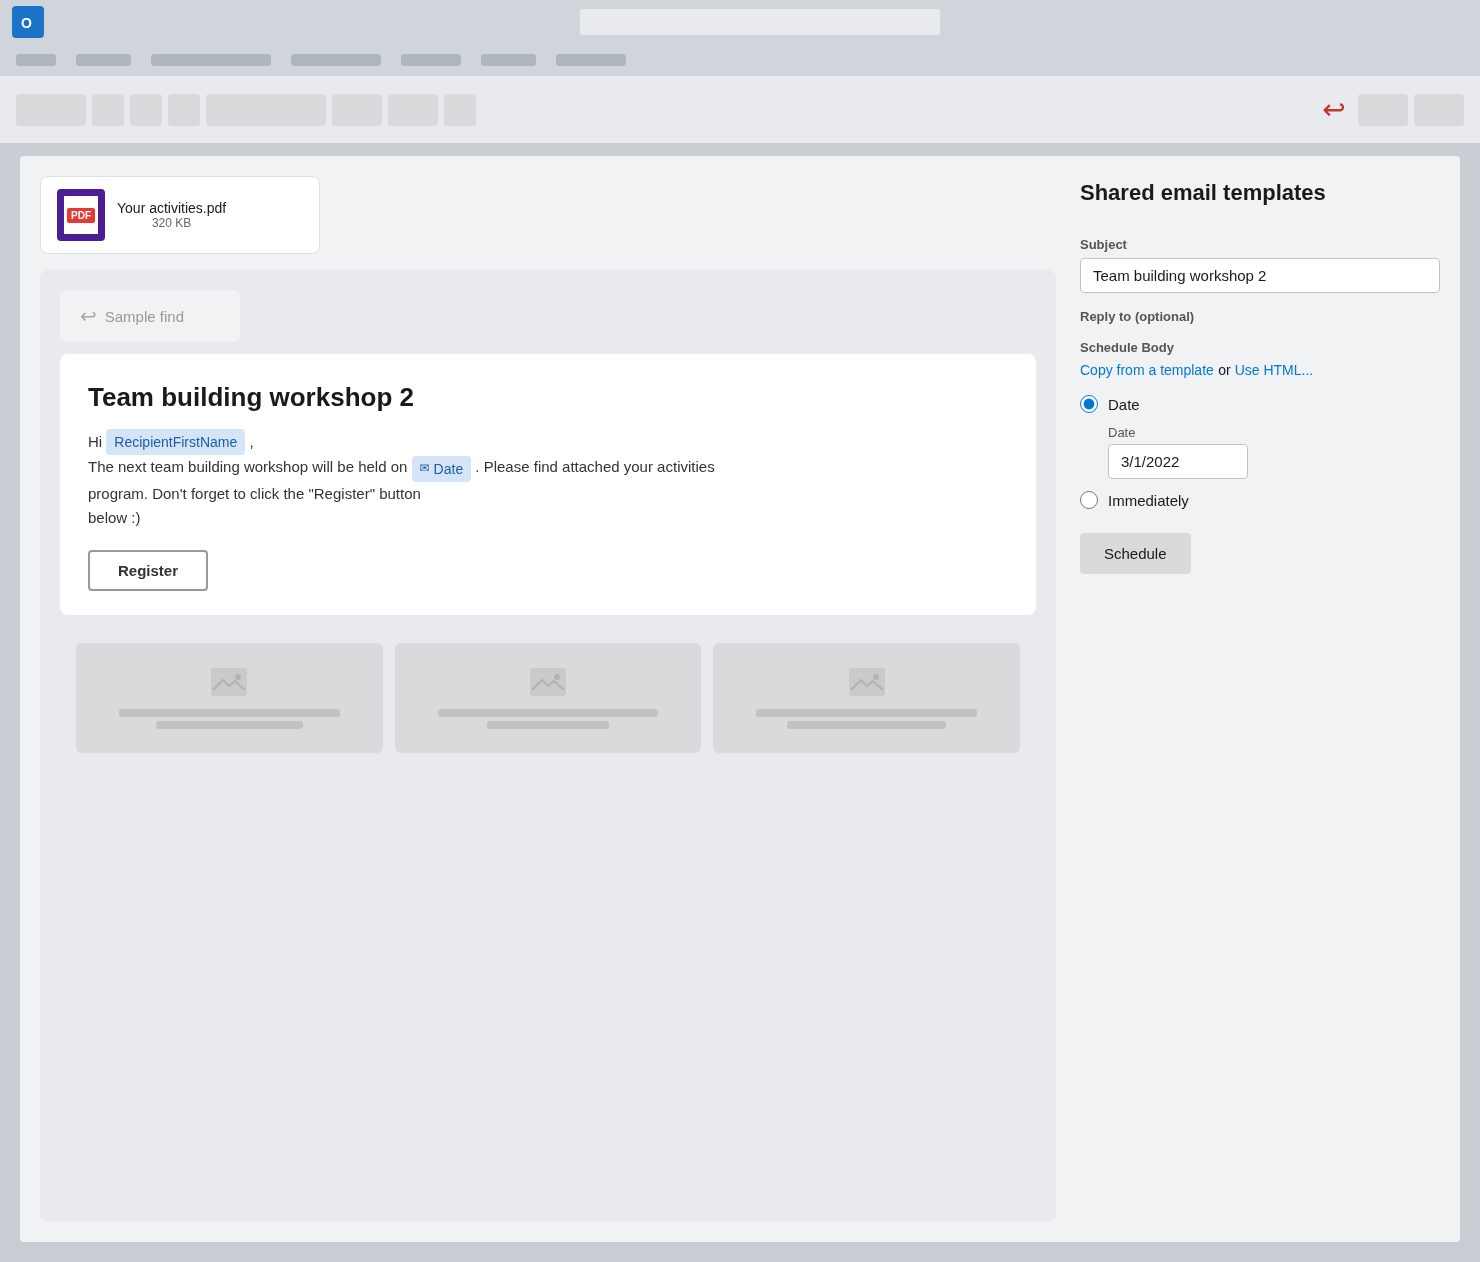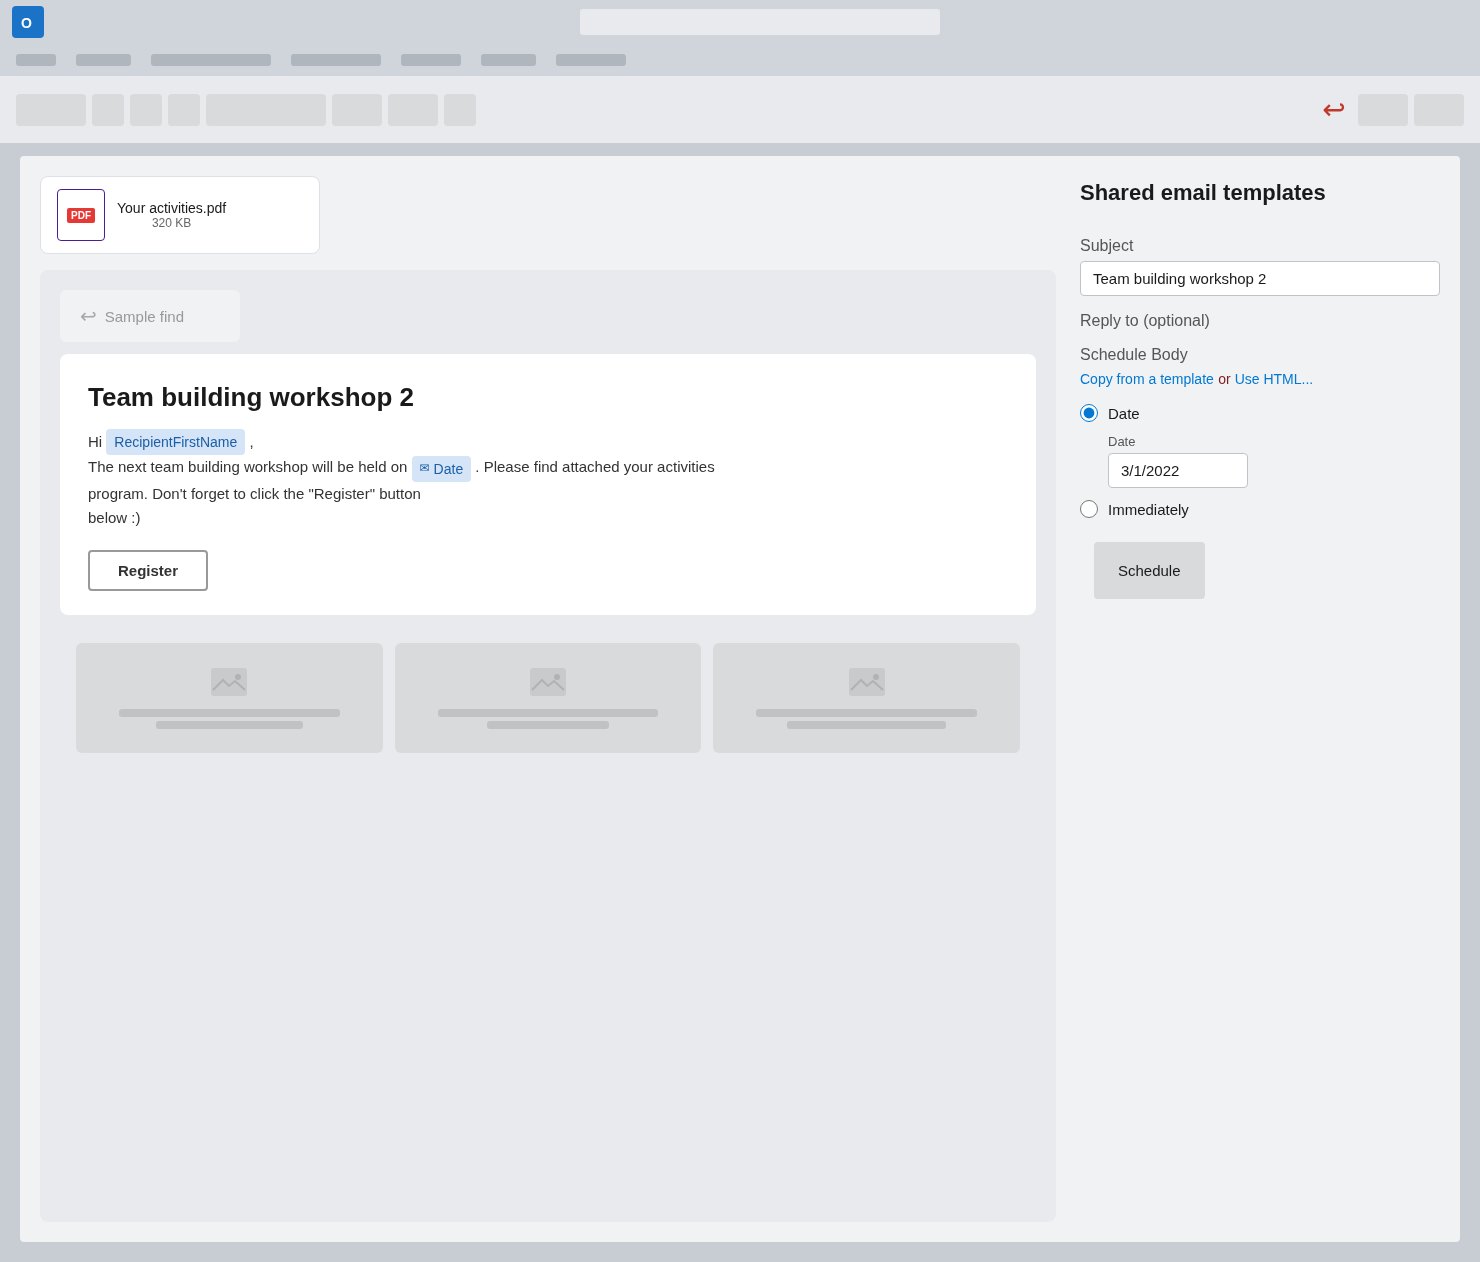--- a/index.html
+++ b/index.html
@@ -108,21 +108,21 @@
       padding: 12px 16px;
       display: flex;
       align-items: center;
       gap: 12px;
       width: 280px;
     }
     .pdf-icon {
       width: 48px;
       height: 52px;
       background: white;
-      border: 1px solid #4c1d95;
+      border: 7px solid #4c1d95;
       border-radius: 4px;
       display: flex;
       flex-direction: column;
       align-items: center;
       justify-content: center;
       position: relative;
     }
     .pdf-badge {
       background: #e53935;
       color: white;
@@ -256,42 +256,42 @@
       color: #1a1a1a;
       margin-bottom: 15px;
     }
 
     .form-group {
       display: flex;
       flex-direction: column;
       gap: 6px;
     }
     .form-label {
-      font-size: 16px;
+      font-size: 13px;
       color: #555;
-      font-weight: 400;
+      font-weight: 700;
     }
     .form-input {
       width: 100%;
       border: 1px solid #c0c4ca;
       border-radius: 4px;
       padding: 8px 12px;
       font-size: 15px;
       color: #1a1a1a;
       background: white;
       outline: none;
     }
 
     .link-text {
       color: #0078d4;
       text-decoration: none;
       font-size: 14px;
       cursor: pointer;
     }
-    .link-separator { color: #7f1d1d; font-size: 14px; }
+    .link-separator { color: #0f172a; font-size: 14px; }
 
     
     .schedule-section {
       display: flex;
       flex-direction: column;
       gap: 12px;
     }
 
     .radio-row {
       display: flex;
@@ -331,28 +331,27 @@
       color: #1a1a1a;
       background: white;
       outline: none;
       width: 140px;
     }
 
     .schedule-btn {
       background: #d8dadc;
       border: none;
       border-radius: 4px;
-      padding: 20px 24px;
+      padding: 12px 24px;
       font-size: 15px;
       font-weight: 500;
       color: #1a1a1a;
       cursor: pointer;
       align-self: flex-start;
       margin-top: 12px;
-      margin-left: 14px;
     }
 
     
     .ribbon-group {
       display: flex;
       align-items: center;
       gap: 6px;
     }
     .rbtn {
       background: #d8dadc;

